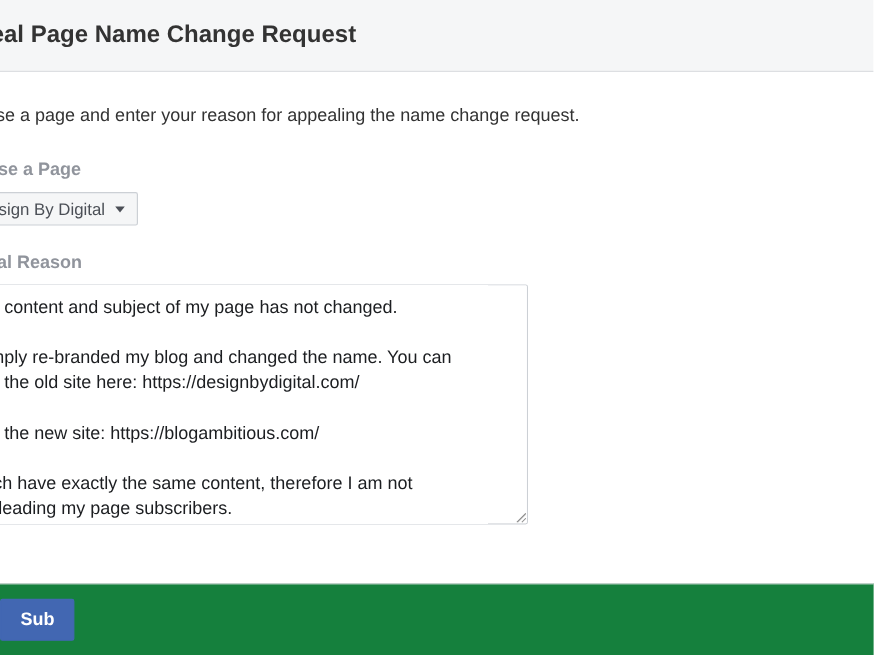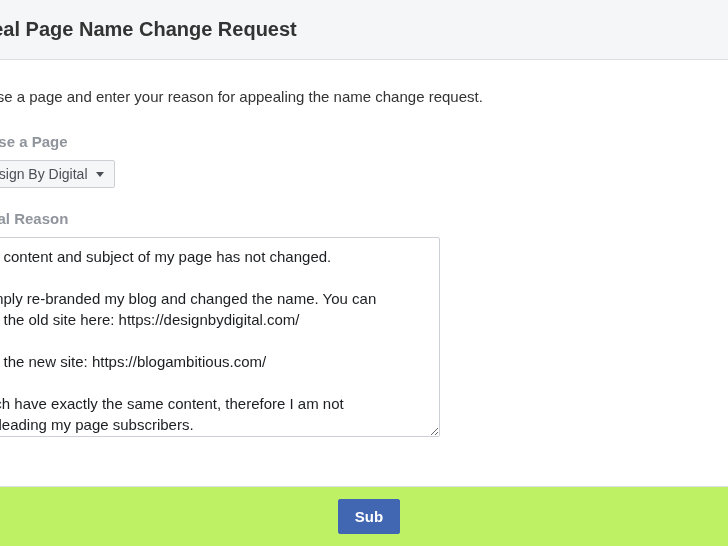--- a/index.html
+++ b/index.html
@@ -73,28 +73,28 @@
       border-radius: 2px;
       padding: 8px 10px;
       font-family: Helvetica, Arial, sans-serif;
       font-size: 15px;
       color: #1c1e21;
       line-height: 1.4;
       resize: both;
     }
     .footer-bar {
       border-top: 1px solid #dddfe2;
-      background: #bef264;
+      background: #15803d;
       padding: 12px 0;
       position: absolute;
       bottom: 0;
       left: 0;
       right: 0;
       display: flex;
-      justify-content: center;
+      justify-content: flex-start;
     }
     .submit-btn {
       background: #4267b2;
       color: #fff;
       border: 1px solid #4267b2;
       border-radius: 2px;
       font-size: 15px;
       font-weight: 600;
       padding: 8px 16px;
       cursor: pointer;

